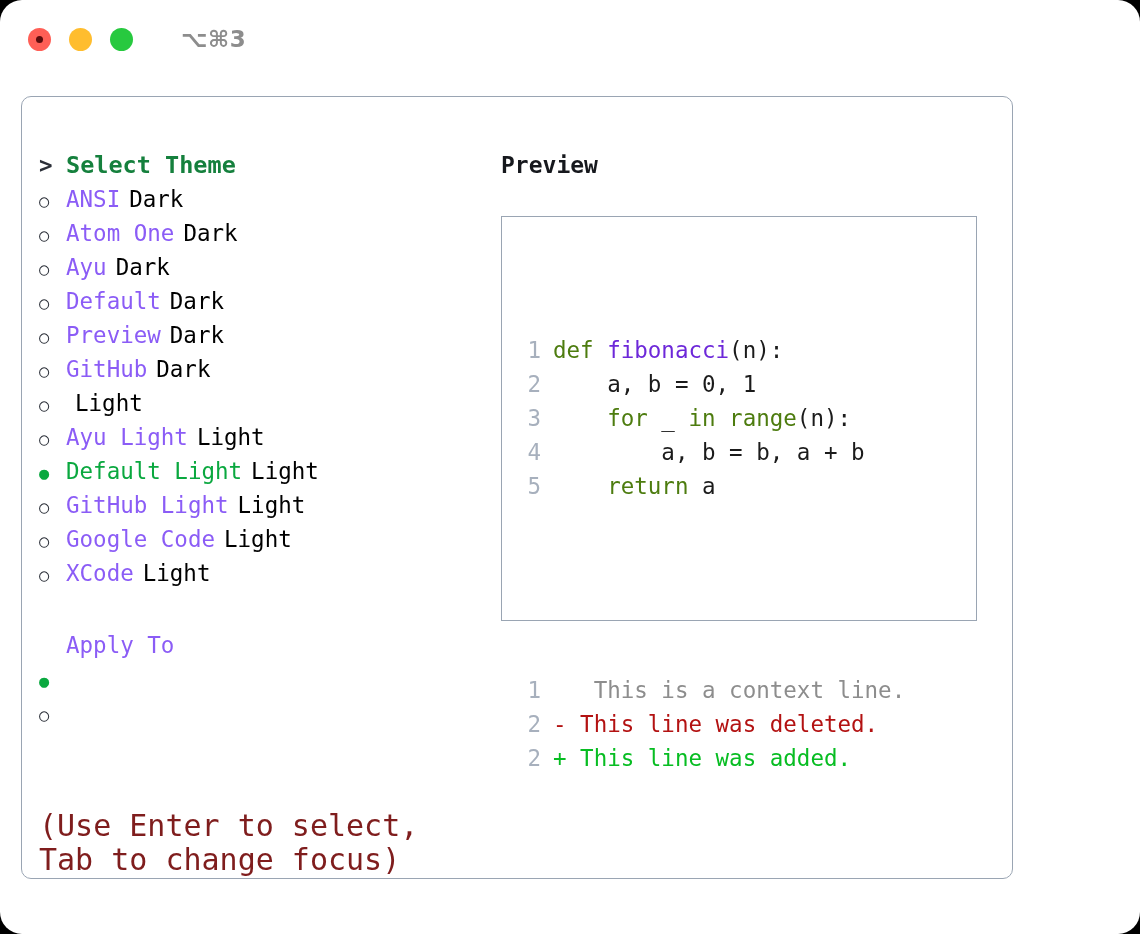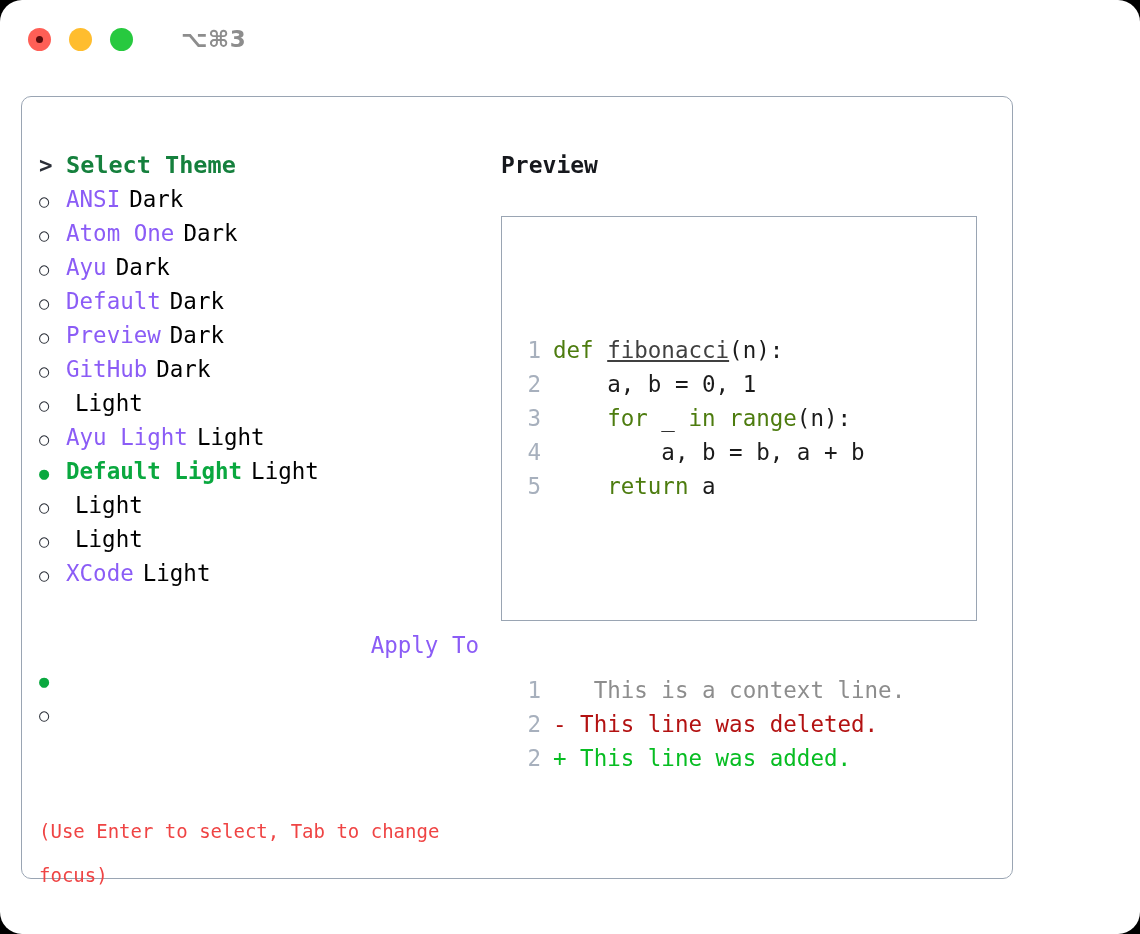--- a/index.html
+++ b/index.html
@@ -122,39 +122,37 @@
     color: #8b5cf6;
   }
   .row.header .row-title {
     font-weight: 700;
     font-size: 23.5px;
     color: #15803d;
     text-align: center;
   }
   .row.selected .row-title {
     color: #0aa83f;
-    font-weight: bold;
   }
   .row-tag {
     color: #000000;
     margin-left: 9px;
   }
   .section-gap { height: 38px; }
   .subhead {
     margin-top: 0;
-    justify-content: space-between;
   }
   .hint {
     position: absolute;
     left: 17px;
     top: 712px;
     width: 420px;
-    color: #ef4444;
-    font-size: 19px;
-    line-height: 44px;
+    color: #7f1d1d;
+    font-size: 30px;
+    line-height: 34px;
   }
   
   .right-col {
     position: absolute;
     left: 479px;
     top: 51px;
     width: 480px;
   }
   .preview-label {
     font-size: 23px;
@@ -188,21 +186,21 @@
   .ln {
     display: inline-block;
     width: 26px;
     flex: 0 0 26px;
     text-align: right;
     color: #a7b0bd;
     margin-right: 12px;
   }
   .blank-line { height: 34px; }
   .kw   { color: #4d7c0f; }
-  .fn   { color: #404040; text-decoration: underline; }
+  .fn   { color: #6d28d9; }
   .plain{ color: #1b1b1b; }
   .ctx  { color: #8d8d8d; }
   .del  { color: #b31212; }
   .add  { color: #07bd22; }
 </style>
 </head>
 <body>
 
 <div class="app-window">
 
@@ -228,22 +226,22 @@
         <div id="theme-items">
             <div class="row"><span class="marker dot-open"></span><span class="row-title">ANSI</span><span class="row-tag">Dark</span></div>
             <div class="row"><span class="marker dot-open"></span><span class="row-title">Atom One</span><span class="row-tag">Dark</span></div>
             <div class="row"><span class="marker dot-open"></span><span class="row-title">Ayu</span><span class="row-tag">Dark</span></div>
             <div class="row"><span class="marker dot-open"></span><span class="row-title">Default</span><span class="row-tag">Dark</span></div>
             <div class="row"><span class="marker dot-open"></span><span class="row-title">Preview</span><span class="row-tag">Dark</span></div>
             <div class="row"><span class="marker dot-open"></span><span class="row-title">GitHub</span><span class="row-tag">Dark</span></div>
             <div class="row"><span class="marker dot-open"></span><span class="row-tag">Light</span></div>
             <div class="row"><span class="marker dot-open"></span><span class="row-title">Ayu Light</span><span class="row-tag">Light</span></div>
             <div class="row selected"><span class="marker dot-filled"></span><span class="row-title">Default Light</span><span class="row-tag">Light</span></div>
-            <div class="row"><span class="marker dot-open"></span><span class="row-tag">Light</span></div>
-            <div class="row"><span class="marker dot-open"></span><span class="row-tag">Light</span></div>
+            <div class="row"><span class="marker dot-open"></span><span class="row-title">GitHub Light</span><span class="row-tag">Light</span></div>
+            <div class="row"><span class="marker dot-open"></span><span class="row-title">Google Code</span><span class="row-tag">Light</span></div>
             <div class="row"><span class="marker dot-open"></span><span class="row-title">XCode</span><span class="row-tag">Light</span></div>
           </div>
 
         <div class="section-gap"></div>
 
         <div class="row subhead">
           <span class="marker blank"></span>
           <span class="row-title">Apply To</span>
         </div>
 

